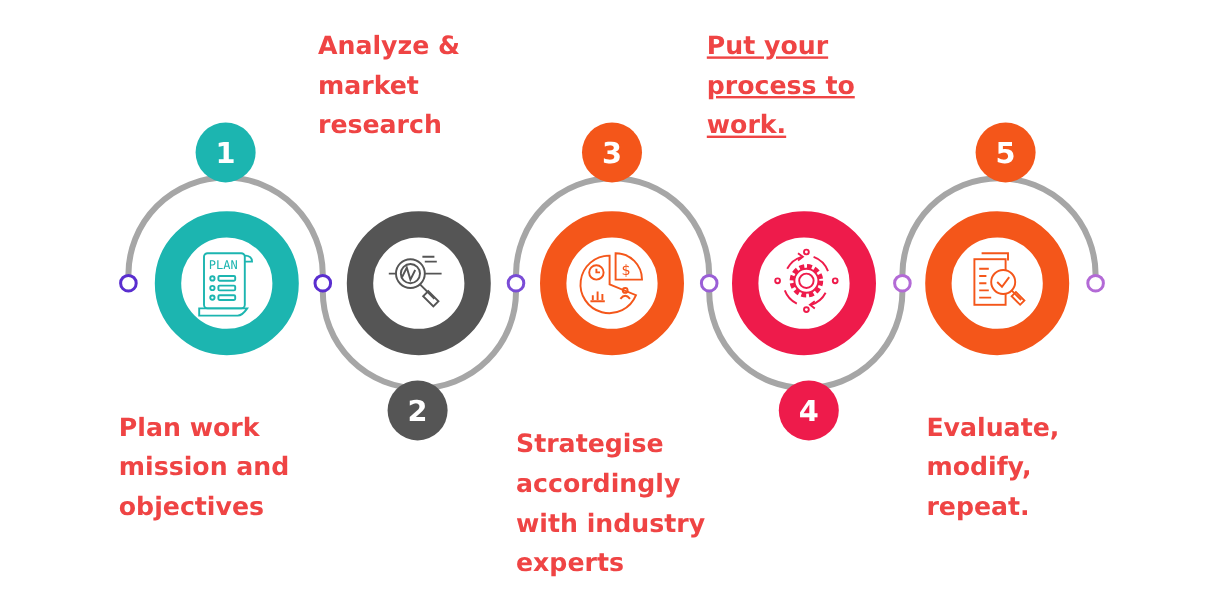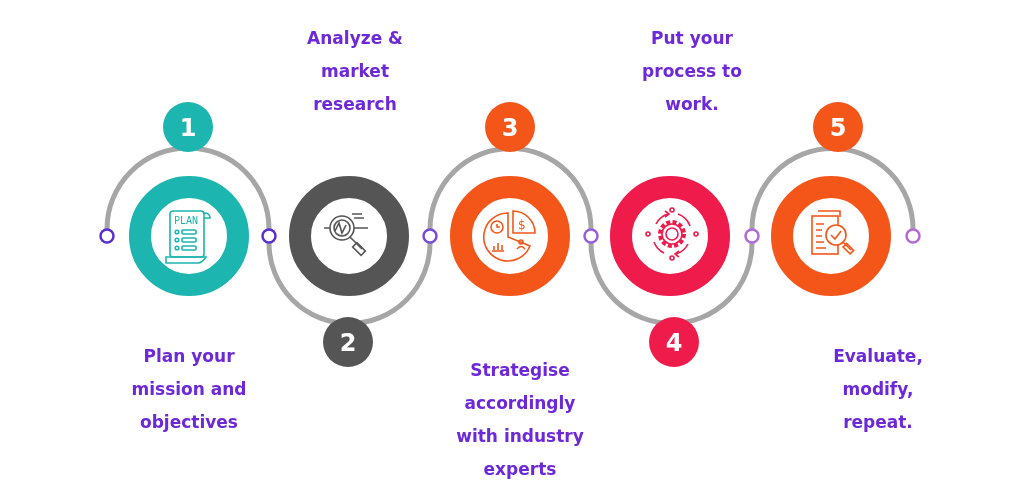--- a/index.html
+++ b/index.html
@@ -1,21 +1,21 @@
 <!DOCTYPE html>
 <html><head>
 <meta charset="utf-8">
 <style>
   html, body { margin:0; padding:0; background:#ffffff; }
   body { width:1024px; height:500px; position:relative; overflow:hidden; font-family:"DejaVu Sans", sans-serif; }
   svg.canvas { position:absolute; left:0; top:0; }
   .label {
-    position:absolute; width:180px; text-align:center;
+    position:absolute; width:180px; 
     font-family:"DejaVu Sans", sans-serif; font-weight:bold;
-    font-size:17px; line-height:33px; color:#6d28d9;
+    font-size:21px; line-height:33px; color:#ef4444;
     white-space:pre-line;
   }
   .badge-num {
     font-family:"DejaVu Sans", sans-serif; font-weight:bold; font-size:24px; fill:#ffffff;
   }
 </style>
 </head>
 <body>
 
 <svg class="canvas" width="1024" height="500" viewBox="0 0 1024 500">
@@ -116,28 +116,28 @@
   <g fill="#fff" stroke-width="2.5">
     <circle cx="107" cy="236" r="6.5" stroke="#5A2ECF"></circle>
     <circle cx="269" cy="236" r="6.5" stroke="#5A2ECF"></circle>
     <circle cx="430" cy="236" r="6.5" stroke="#7A4CD6"></circle>
     <circle cx="591" cy="236" r="6.5" stroke="#9A5FD6"></circle>
     <circle cx="752" cy="236" r="6.5" stroke="#B36AD6"></circle>
     <circle cx="913" cy="236" r="6.5" stroke="#B36AD6"></circle>
   </g>
 </svg>
 
-<div class="label" style="left:99px; top:340px;">Plan your
+<div class="label" style="left:99px; top:340px;">Plan work
 mission and
 objectives</div>
 <div class="label" style="left:265px; top:22px;">Analyze &amp;
 market
 research</div>
 <div class="label" style="left:430px; top:354px;">Strategise
 accordingly
 with industry
 experts</div>
-<div class="label" style="left:602px; top:22px;">Put your
+<div class="label" style="left:589px; top:22px;text-decoration:underline;">Put your
 process to
 work.</div>
-<div class="label" style="left:788px; top:340px;">Evaluate,
+<div class="label" style="left:772px; top:340px;">Evaluate,
 modify,
 repeat.</div>
 
 </body></html>

